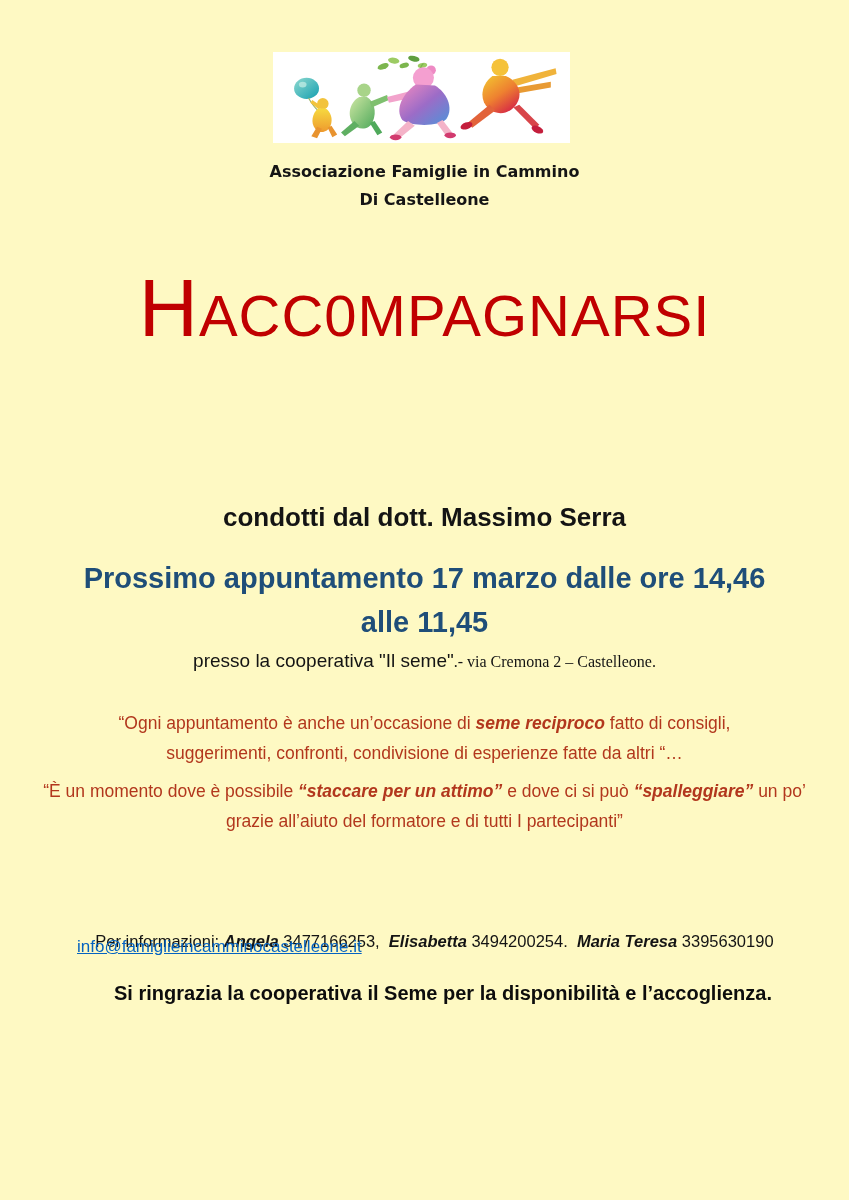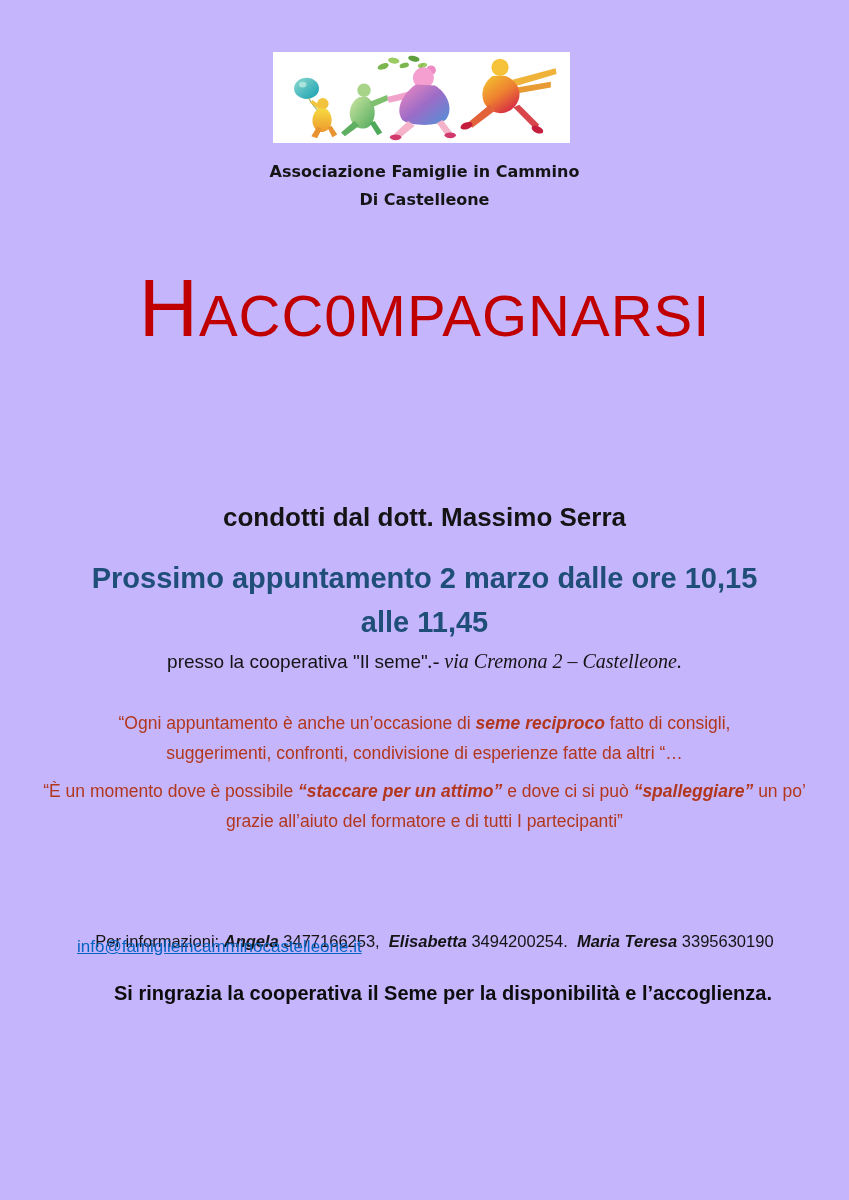--- a/index.html
+++ b/index.html
@@ -1,21 +1,21 @@
 <!DOCTYPE html>
 <html><head>
 <meta charset="utf-8">
 <style>
   html, body { margin: 0; padding: 0; background: #92D050; }
   .page {
     position: relative;
     width: 849px;
     height: 1200px;
     margin: 0 auto;
-    background: #c4b5fd;
+    background: #fef9c3;
     font-family: "Liberation Sans", sans-serif;
     color: #111;
     overflow: hidden;
   }
   .center { position: absolute; left: 0; right: 0; text-align: center; }
 
   .illustration-box {
     position: absolute;
     left: 273px; top: 52px;
     width: 297px; height: 91px;
@@ -59,21 +59,21 @@
 
   .appointment {
     top: 556px;
     font-size: 29px;
     line-height: 44px;
     font-weight: bold;
     color: #1F4E79;
   }
 
   .venue { top: 650px; font-size: 19px; color: #141414; }
-  .venue .serif-part { font-family: "Liberation Serif", serif; font-size: 20px; font-style: italic; }
+  .venue .serif-part { font-family: "Liberation Serif", serif; font-size: 16px; }
 
   .quote {
     color: #B2371D;
     font-size: 17.5px;
     line-height: 30px;
   }
   .quote-1 { top: 708px; }
   .quote-2 { top: 776px; }
   .quote .em { font-weight: bold; font-style: italic; }
 
@@ -194,21 +194,21 @@
   </div>
 
   <div class="center main-title">
     <span class="initial">H</span><span class="rest">ACC0MPAGNARSI</span>
   </div>
 
 
   <div class="center conductor">condotti dal dott. Massimo Serra</div>
 
   <div class="center appointment">
-    <div>Prossimo appuntamento 2 marzo dalle ore 10,15</div>
+    <div>Prossimo appuntamento 17 marzo dalle ore 14,46</div>
     <div>alle 11,45</div>
   </div>
 
   <div class="center venue">
     <span>presso la cooperativa "Il seme"</span><span class="serif-part">.- via Cremona 2 – Castelleone.</span>
   </div>
 
   <div class="center quote quote-1">
     <div><span>“Ogni appuntamento è anche un’occasione di </span><span class="em">seme reciproco</span><span> fatto di consigli,</span></div>
     <div>suggerimenti, confronti, condivisione di esperienze fatte da altri “…</div>

